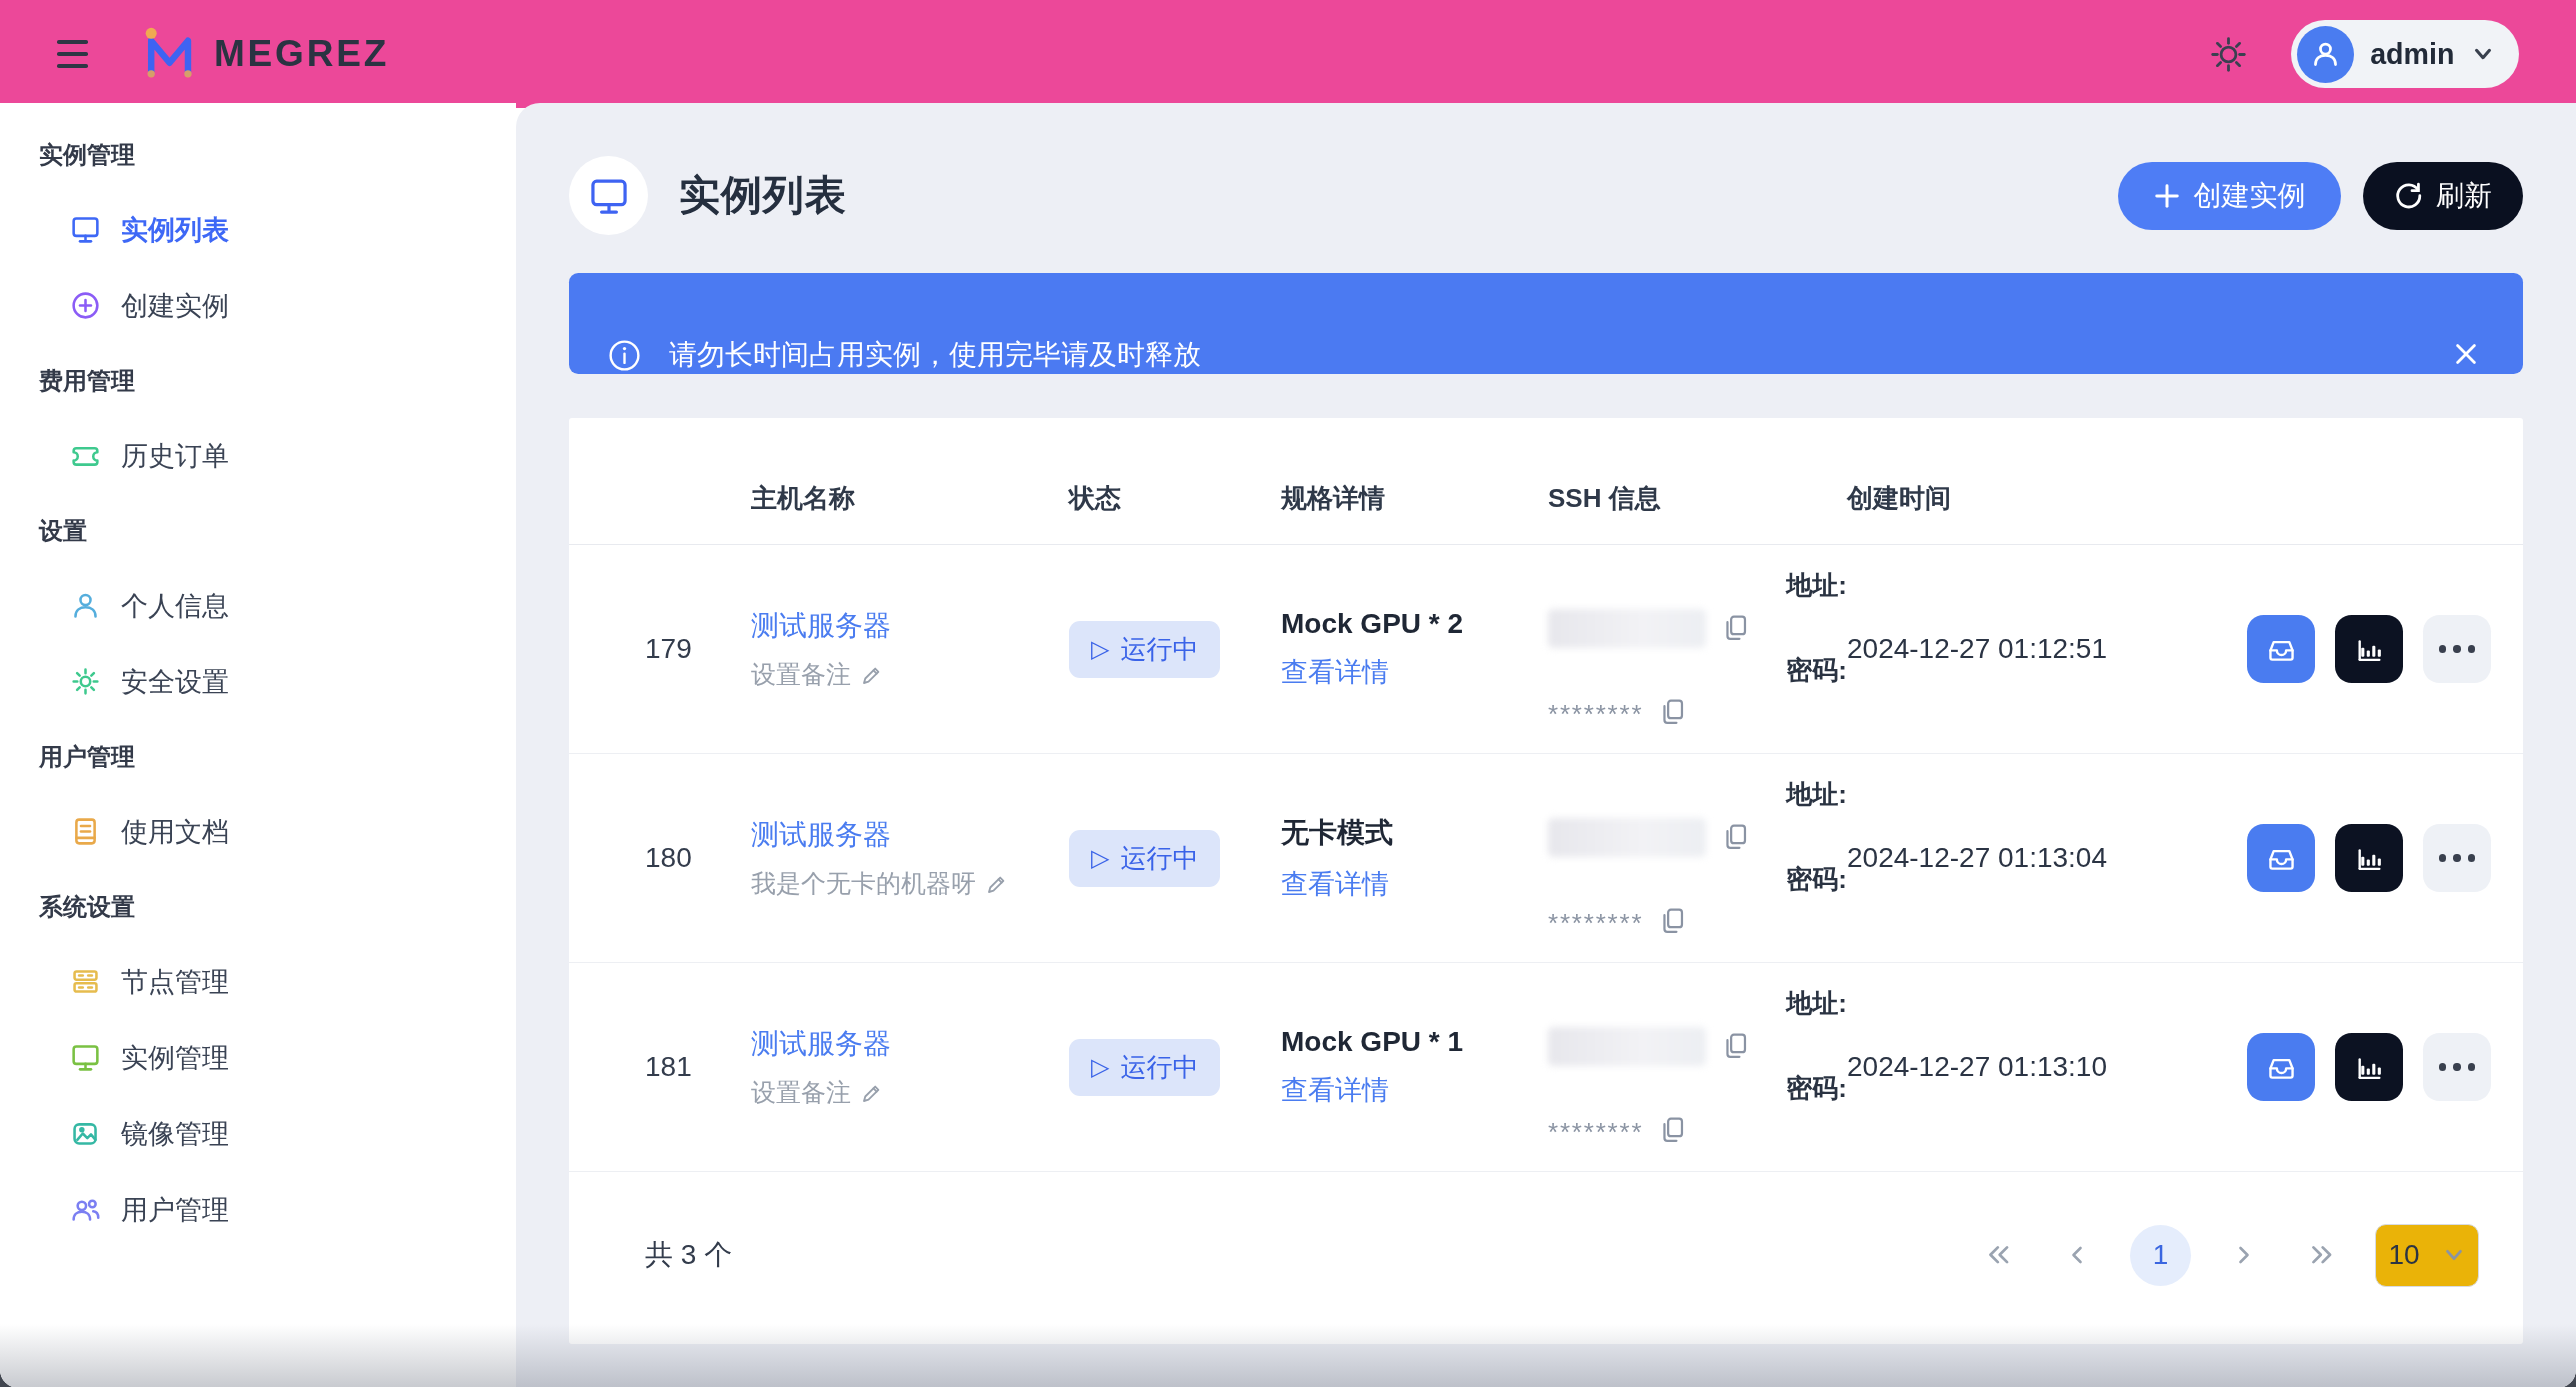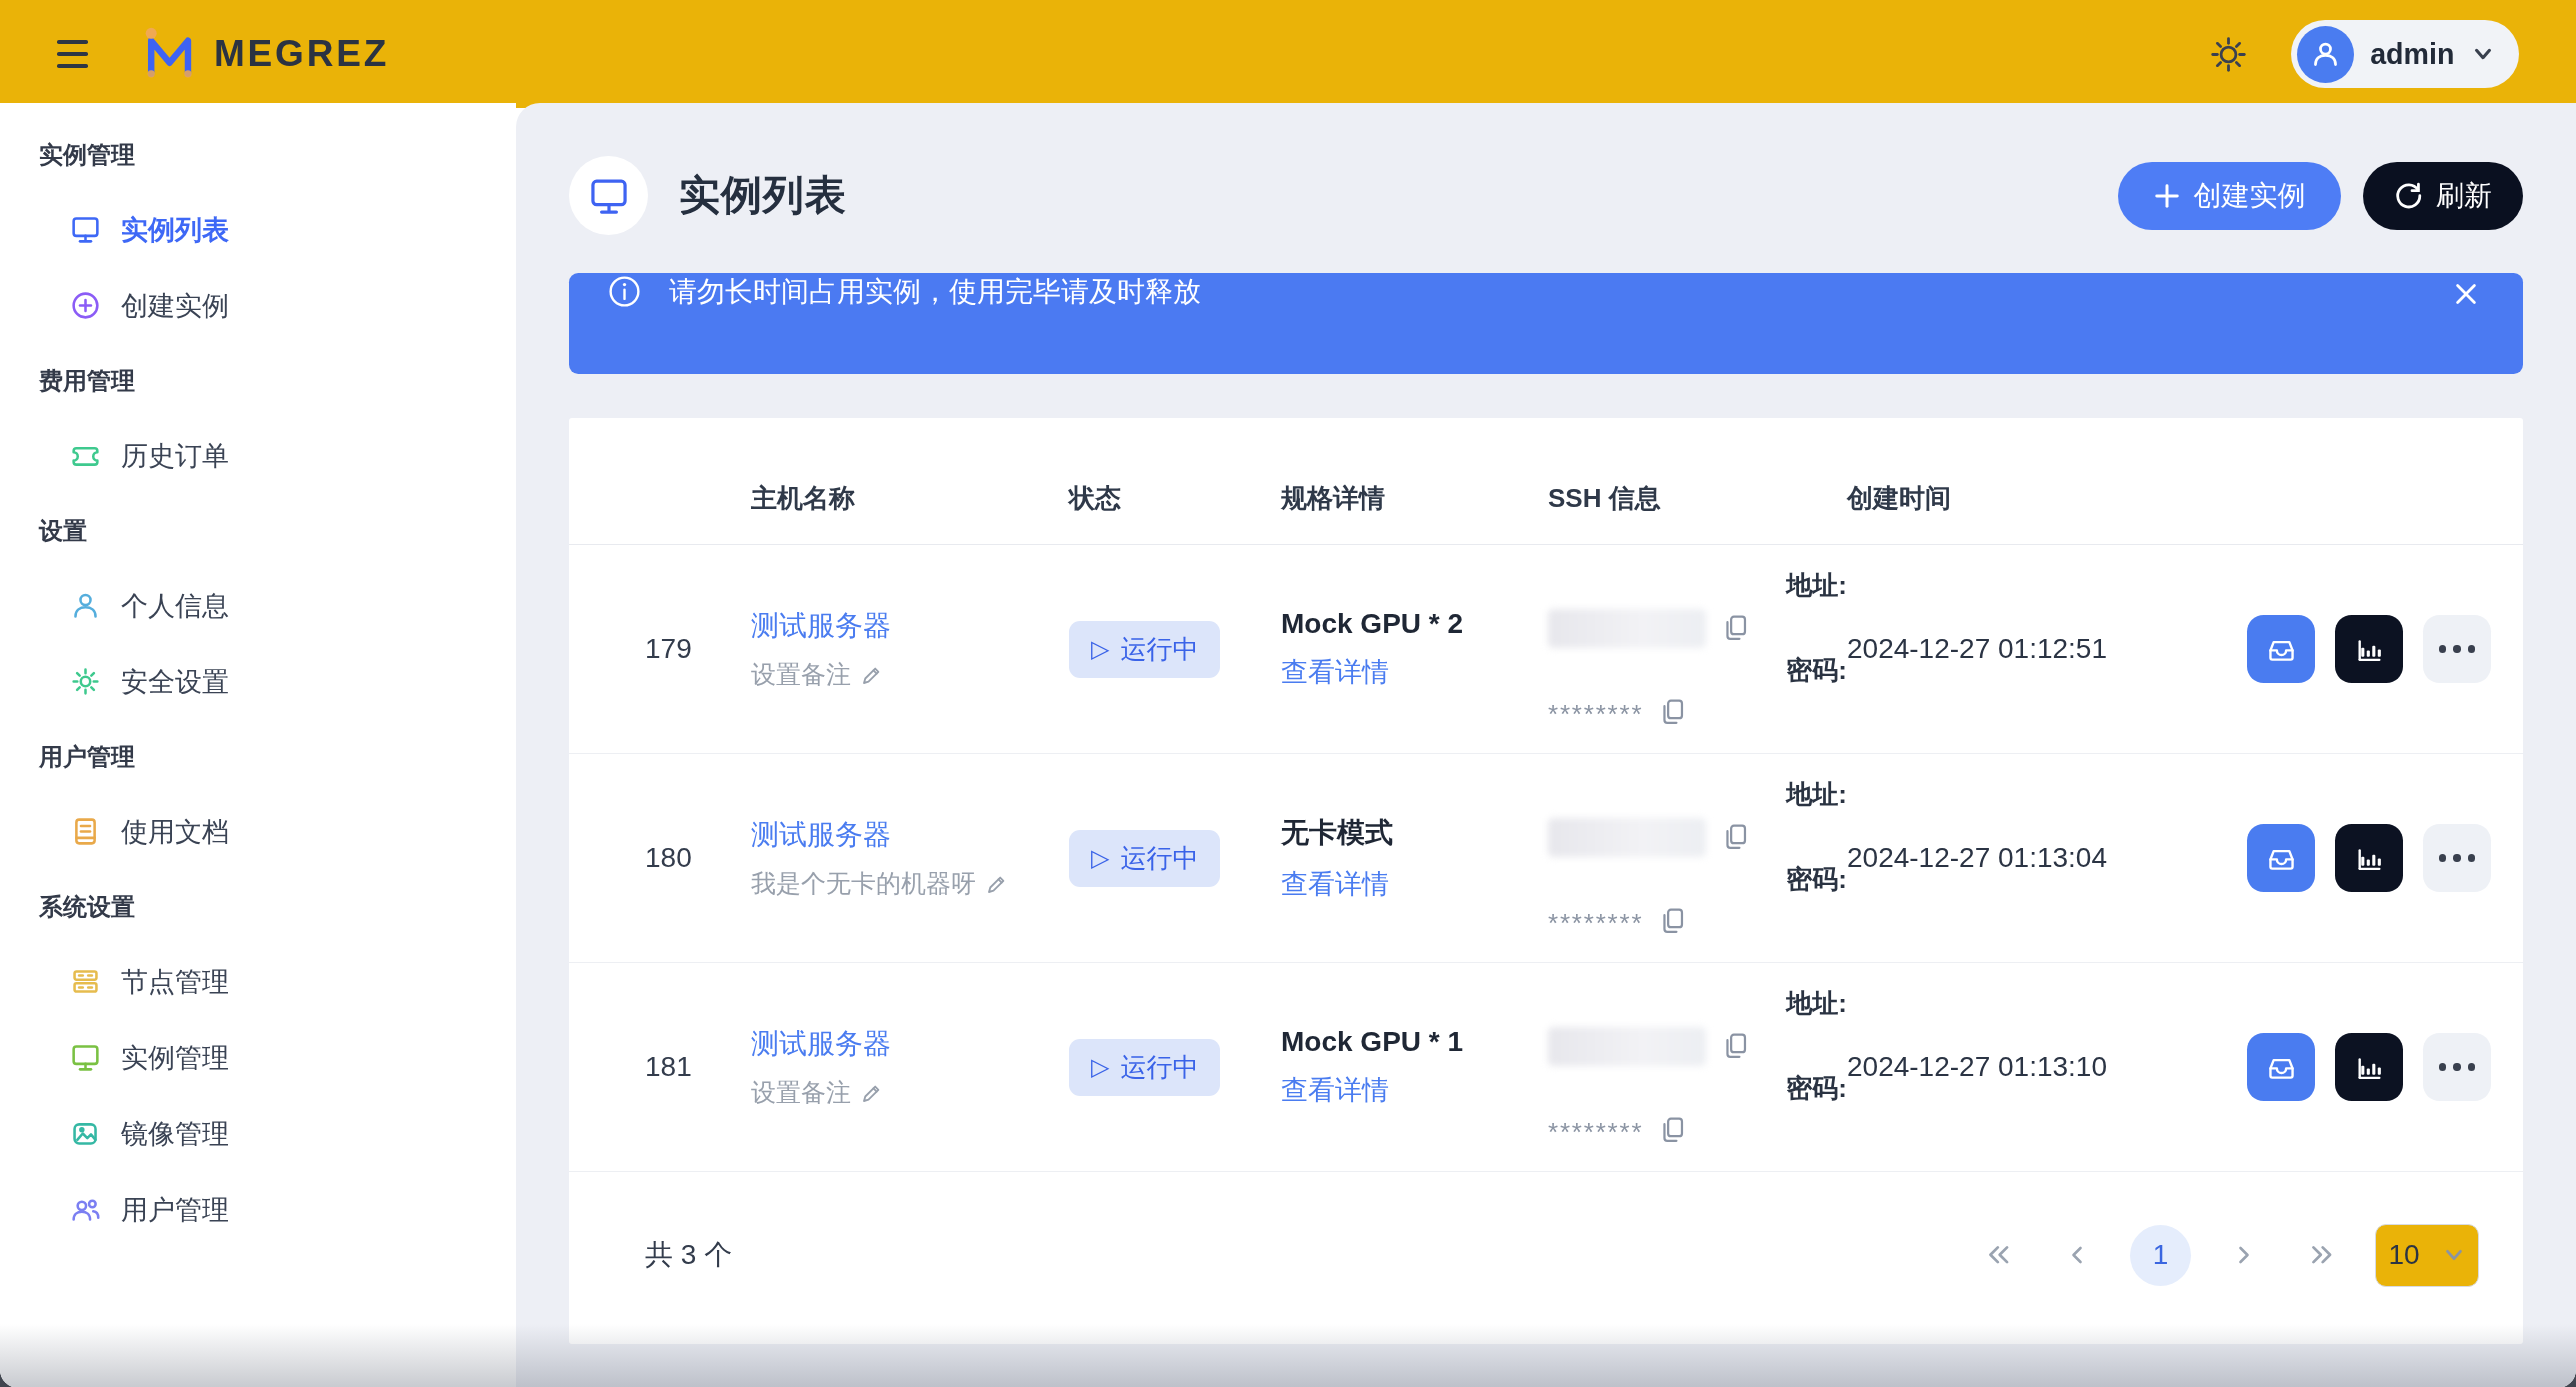--- a/index.html
+++ b/index.html
@@ -5,21 +5,21 @@
   * { margin:0; padding:0; box-sizing:border-box; }
   html,body { width:2576px; height:1388px; }
   body {
     font-family:"Liberation Sans","DejaVu Sans",sans-serif;
     background:#40454f;
     overflow:hidden;
   }
   .app { position:relative; width:2576px; height:1388px; background:#ffffff; overflow:hidden; border-radius:0 0 18.4px 18.4px; }
 
   
-  .topbar { position:absolute; left:0; top:0; width:100%; height:108px; background:#eab308; display:flex; align-items:center; }
+  .topbar { position:absolute; left:0; top:0; width:100%; height:108px; background:#ec4899; display:flex; align-items:center; }
   .hamburger { margin-left:57px; width:57px; height:57px; display:flex; flex-direction:column; justify-content:center; gap:8.3px; cursor:pointer; }
   .hamburger span { display:block; width:31px; height:3.7px; border-radius:1.8px; background:#2e3644; }
   .logo { margin-left:26px; display:flex; align-items:center; gap:13px; }
   .brand { font-size:37px; font-weight:700; letter-spacing:2.8px; color:#2b3342; }
   .top-right { margin-left:auto; display:flex; align-items:center; gap:42px; margin-right:57px; }
   .sun-btn { width:41px; height:41px; cursor:pointer; display:flex; align-items:center; justify-content:center; }
   .user-pill { display:flex; align-items:center; gap:16.6px; background:#f1f3f7; border-radius:920px; padding:5.5px 24px 5.5px 5.5px; height:68px; cursor:pointer; }
   .avatar { width:57px; height:57px; border-radius:50%; background:#4a7cf0; display:flex; align-items:center; justify-content:center; }
   .user-name { font-size:28.6px; font-weight:600; color:#222a38; }
 
@@ -43,21 +43,21 @@
   .main { position:absolute; left:516px; top:103px; right:0; bottom:0; background:#edeff5; border-top-left-radius:24px; padding:52px 53px 0 53px; }
 
   .page-head { display:flex; align-items:center; height:81px; }
   .title-badge { width:79px; height:79px; border-radius:50%; background:#fff; display:flex; align-items:center; justify-content:center; }
   .page-title { margin-left:31px; font-size:41px; font-weight:700; color:#252f3f; letter-spacing:0.9px; }
   .head-actions { margin-left:auto; display:flex; gap:22px; }
   .btn { display:flex; align-items:center; justify-content:center; gap:13px; height:68px; border:none; border-radius:920px; font-size:28px; color:#fff; cursor:pointer; font-family:inherit; }
   .btn-create { background:#4e7df5; padding:0 35px; }
   .btn-refresh { background:#0a1020; padding:0 31px; }
 
-  .banner { margin-top:37px; height:101px; background:#4b7af2; border-radius:9.2px; display:flex; align-items:flex-start; padding:0 37px; }
+  .banner { margin-top:37px; height:101px; background:#4b7af2; border-radius:9.2px; display:flex; align-items:flex-end; padding:0 37px; }
   .banner-text { margin-left:26px; color:#fff; font-size:28px; }
   .banner-close { margin-left:auto; width:41px; height:41px; display:flex; align-items:center; justify-content:center; cursor:pointer; }
 
   
   .card { margin-top:44px; background:#fff; border-radius:3px; height:926px; overflow:hidden; }
   .tgrid { display:grid; grid-template-columns:106px 318px 212px 267px 299px 339px 1fr; padding-left:76px; padding-right:32px; align-items:center; }
   .thead { height:127px; align-items:end; border-bottom:1.8px solid #e8eaef; }
   .thead > div { font-size:26px; font-weight:600; color:#2f3949; padding-bottom:28px; }
   .trow { height:209px; border-bottom:1.8px solid #edeff3; }
   .cell-id { font-size:28px; color:#333c4c; }

